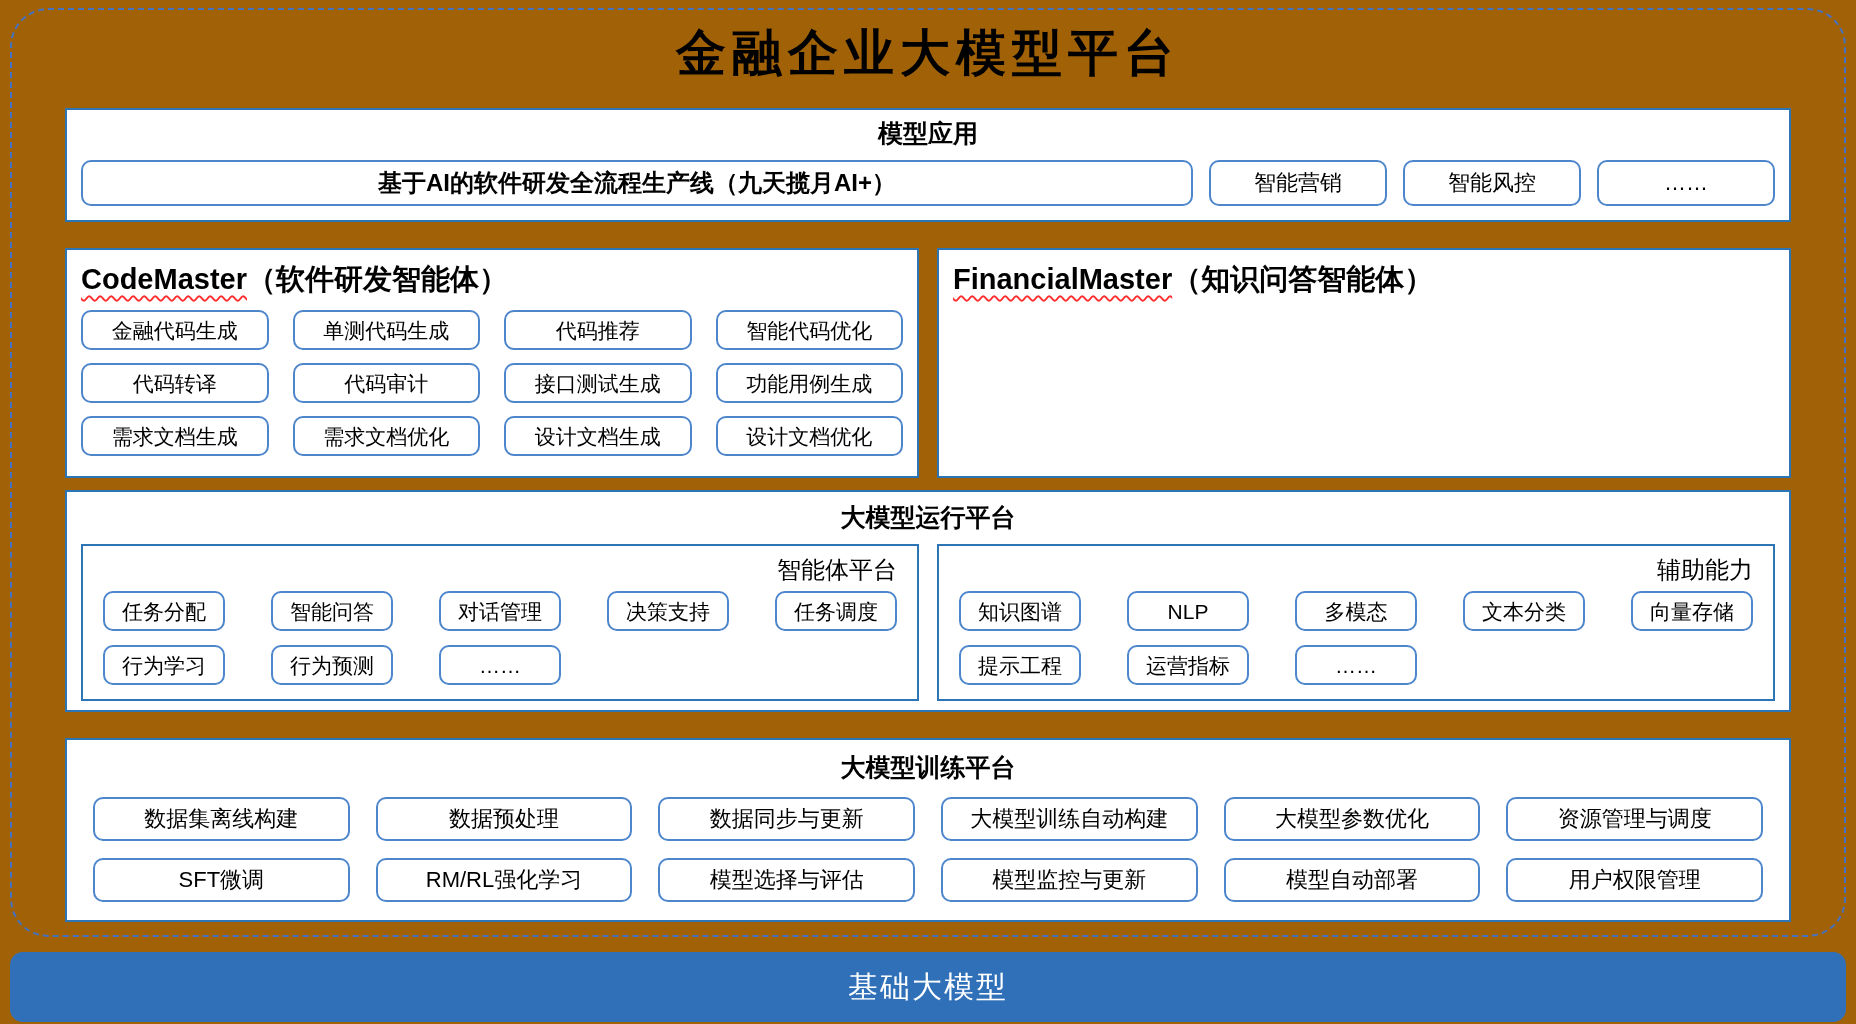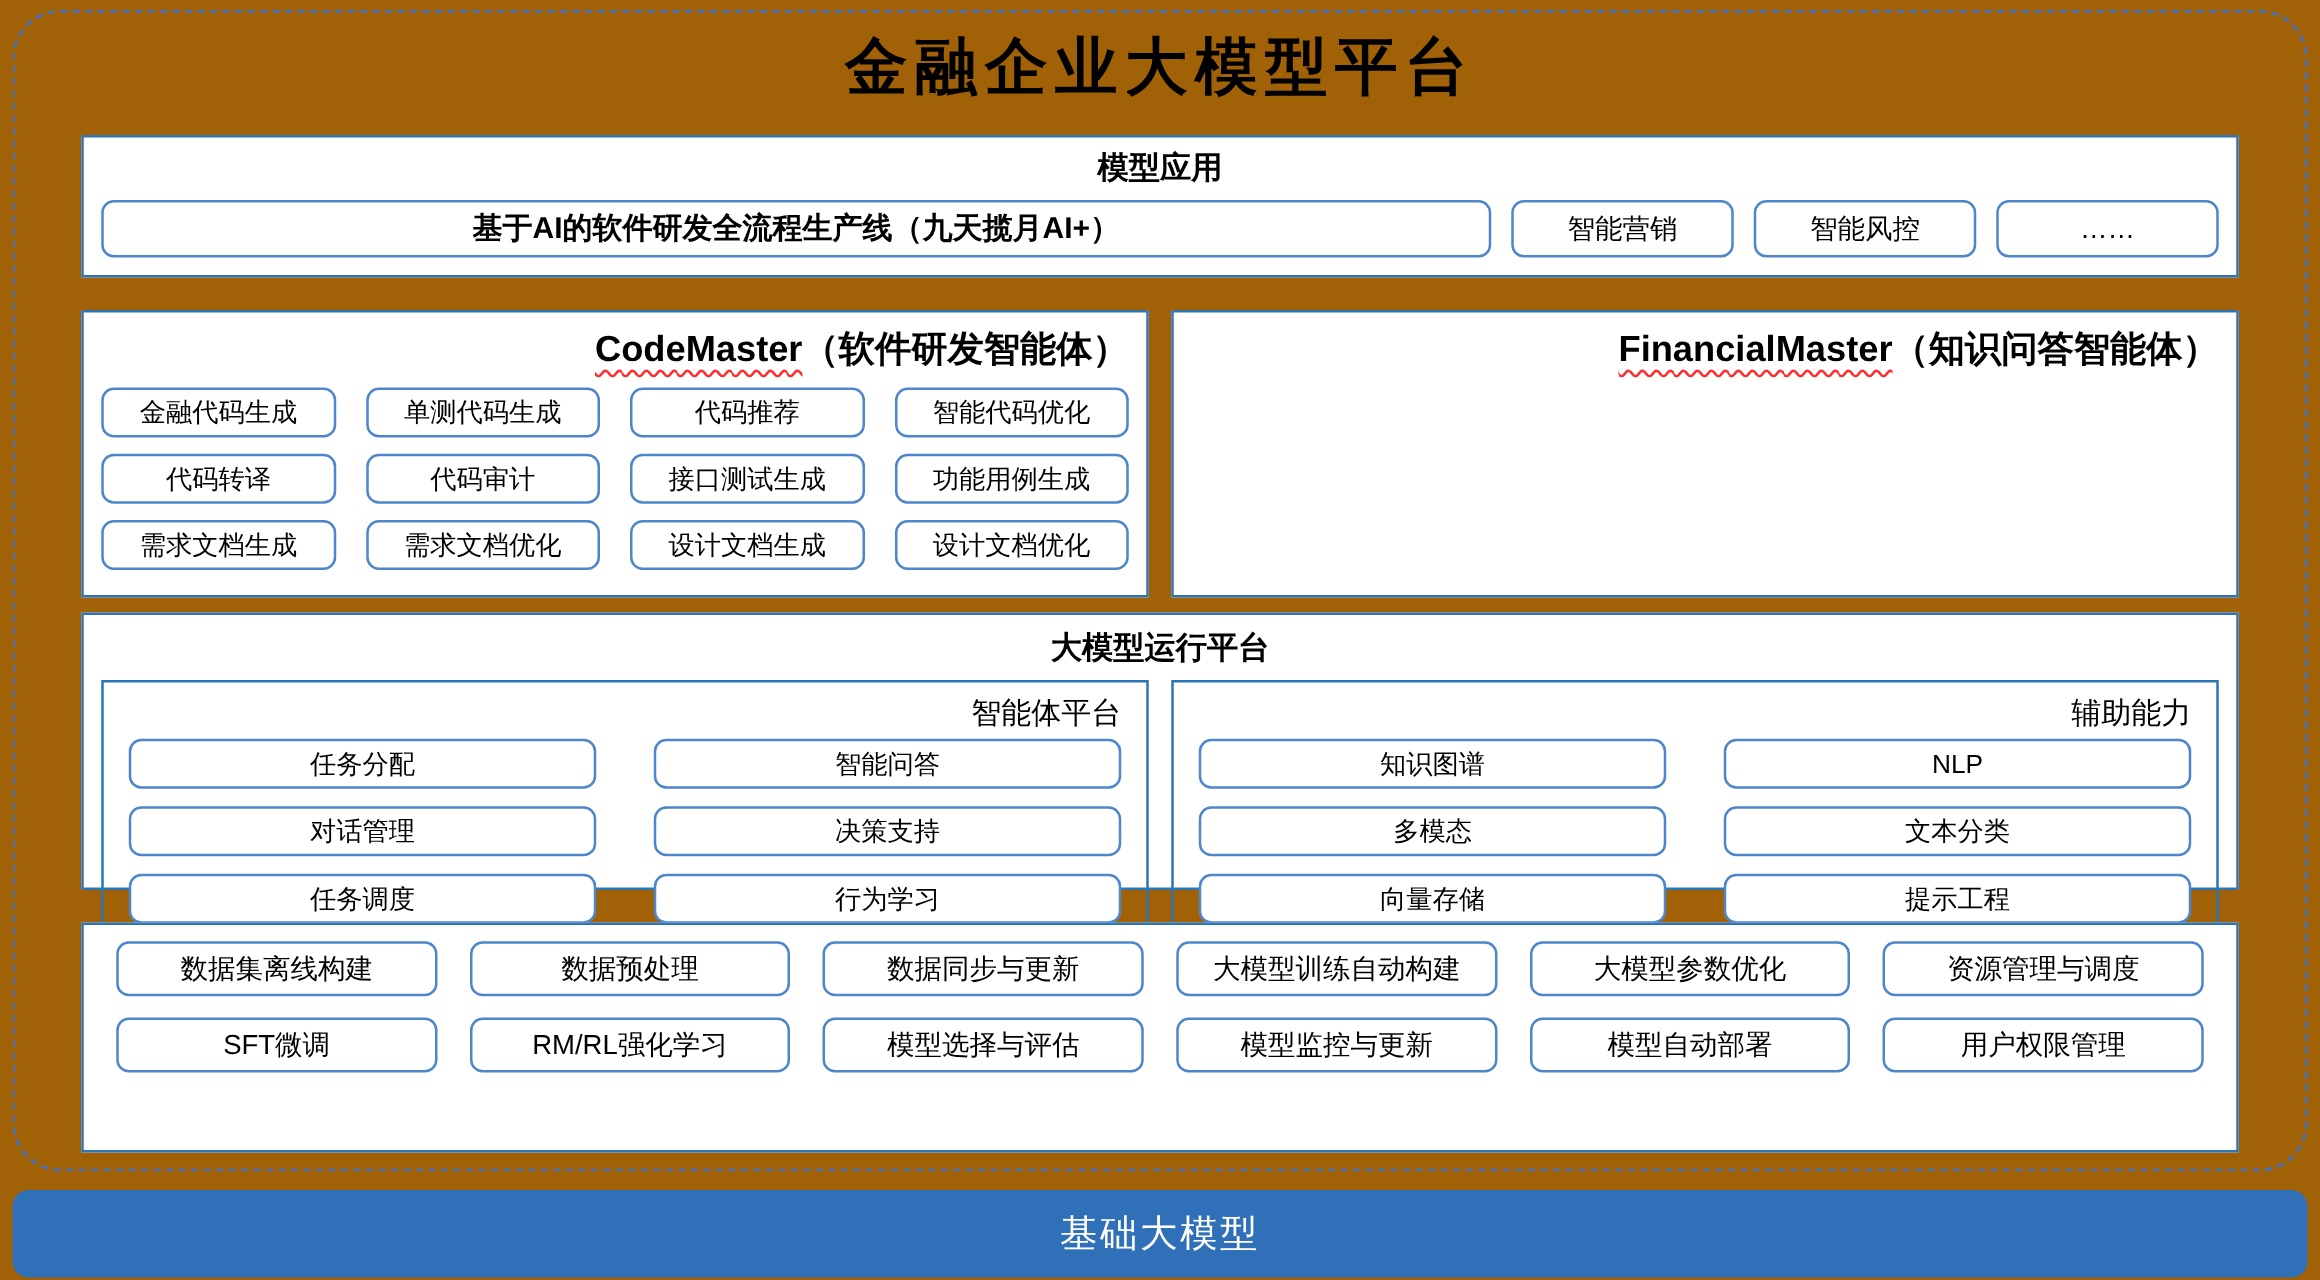--- a/index.html
+++ b/index.html
@@ -27,33 +27,33 @@
   
   .sec1{top:108px;height:114px;}
   .sec1 .sec-header{margin-top:7px;}
   .sec1-row{display:flex;align-items:center;margin:10px 14px 0 14px;gap:16px;border-radius:20px;}
   .chip-big{flex:1 1 auto;height:46px;font-weight:bold;font-size:24px;}
   .chip-app{width:178px;height:46px;flex:0 0 aupx;flex-shrink:0;}
 
   
   .sec2{position:absolute;left:65px;top:248px;width:1726px;height:230px;display:flex;gap:18px;border:none;}
   .panel{flex:1 1 0;border:2px solid #2E75B6;background:#fff;box-sizing:border-box;padding:6px 14px 0 14px;}
-  .panel-title{text-align:right;font-weight:bold;font-size:29px;margin:4px 0 10px 0;}
+  .panel-title{text-align:left;font-weight:bold;font-size:29px;margin:4px 0 10px 0;}
   .squiggle{text-decoration-line:underline;text-decoration-style:wavy;
             text-decoration-color:#FF2D2D;text-decoration-thickness:2px;text-underline-offset:6px;}
   .panel-grid{display:grid;grid-template-columns:repeat(4,1fr);column-gap:24px;row-gap:13px;}
   .panel-grid .chip{height:40px;font-size:21px;}
 
   
   .sec3{top:490px;height:222px;}
   .sec3 .sec-header{margin-top:9px;}
   .sec3-inner{display:flex;gap:18px;margin:10px 14px 0 14px;}
   .subpanel{flex:1 1 0;border:2px solid #2E75B6;box-sizing:border-box;padding:4px 20px 14px 20px;}
   .subpanel-title{text-align:right;font-size:24px;font-weight:normal;margin:4px 0 5px 0;}
-  .sub-grid{display:grid;grid-template-columns:repeat(2,1fr);column-gap:46px;row-gap:14px;}
+  .sub-grid{display:grid;grid-template-columns:repeat(5,1fr);column-gap:46px;row-gap:14px;}
   .sub-grid .chip{height:40px;font-size:21px;}
 
   
   .sec4{top:738px;height:184px;}
   .sec4 .sec-header{margin-top:11px;}
   .train-grid{display:grid;grid-template-columns:repeat(6,1fr);column-gap:26px;row-gap:17px;
               margin:13px 26px 0 26px;}
   .train-grid .chip{height:44px;font-size:22px;}
 
   
@@ -139,20 +139,21 @@
           <div class="chip">提示工程</div>
           <div class="chip">运营指标</div>
           <div class="chip">……</div>
         </div>
       </div>
 
     </div>
   </div>
 
   <div class="section sec4">
+    <div class="sec-header">大模型训练平台</div>
     <div class="train-grid">
       <div class="chip">数据集离线构建</div>
       <div class="chip">数据预处理</div>
       <div class="chip">数据同步与更新</div>
       <div class="chip">大模型训练自动构建</div>
       <div class="chip">大模型参数优化</div>
       <div class="chip">资源管理与调度</div>
       <div class="chip">SFT微调</div>
       <div class="chip">RM/RL强化学习</div>
       <div class="chip">模型选择与评估</div>

